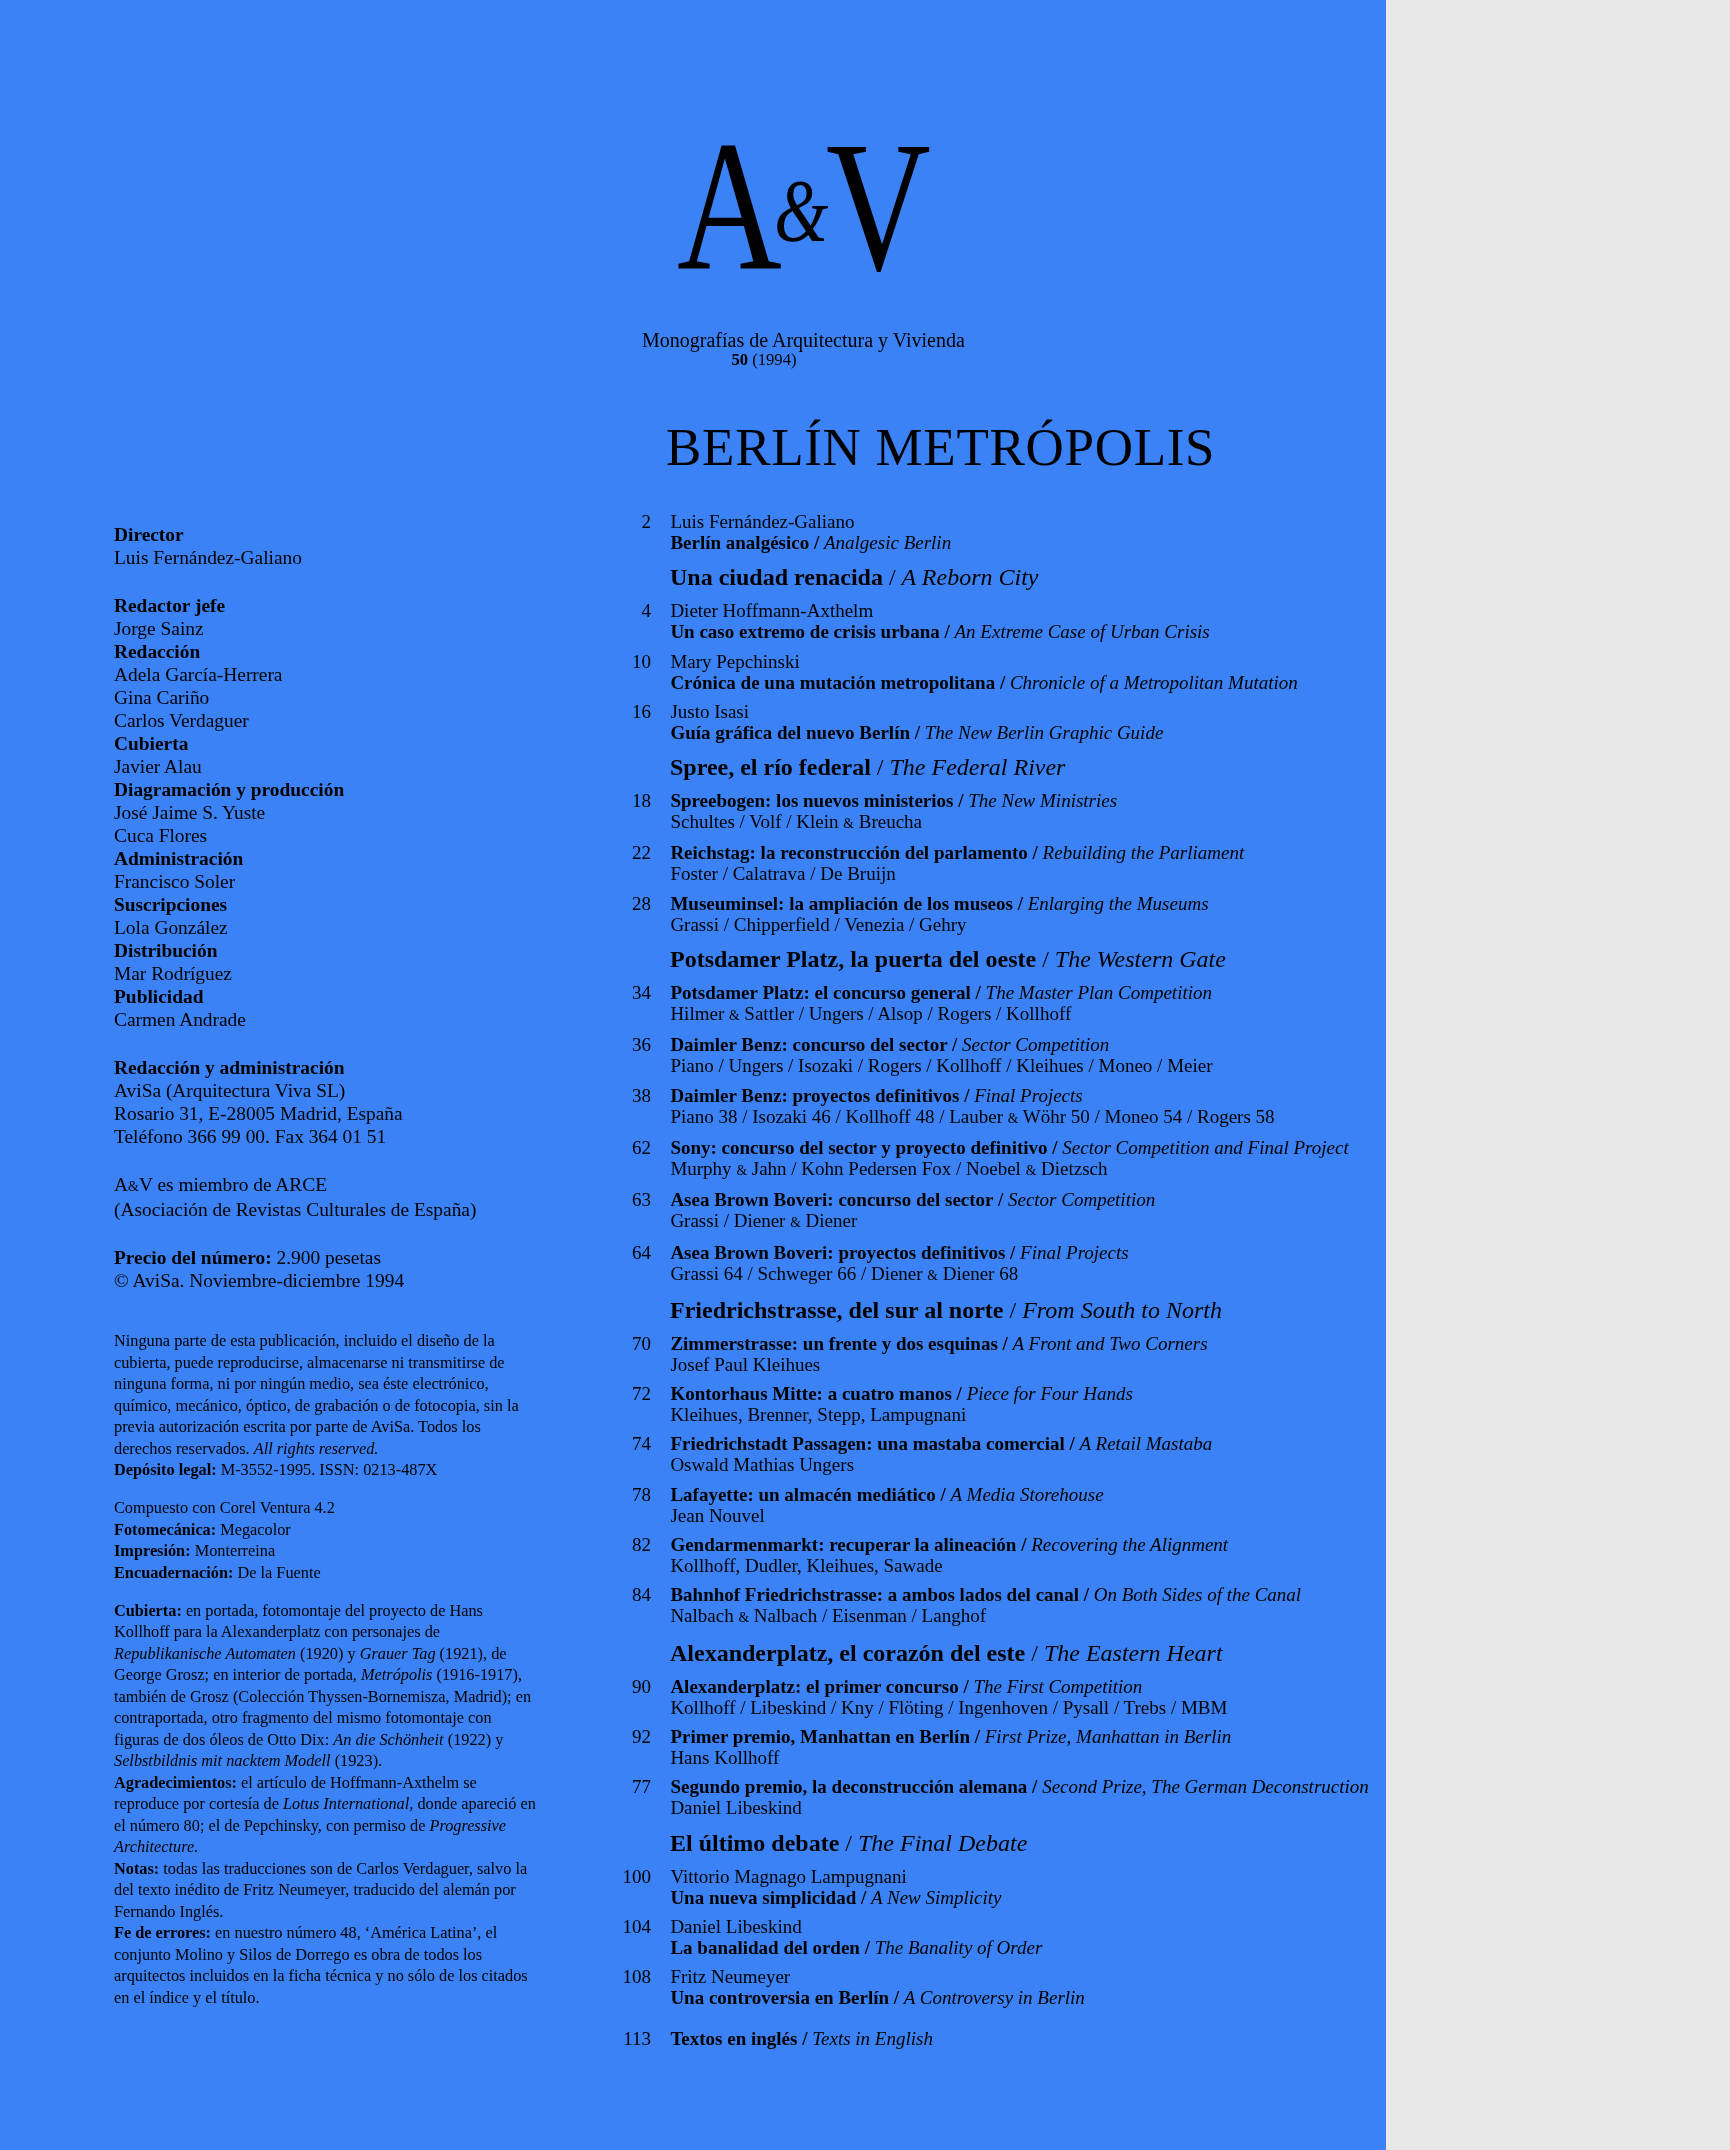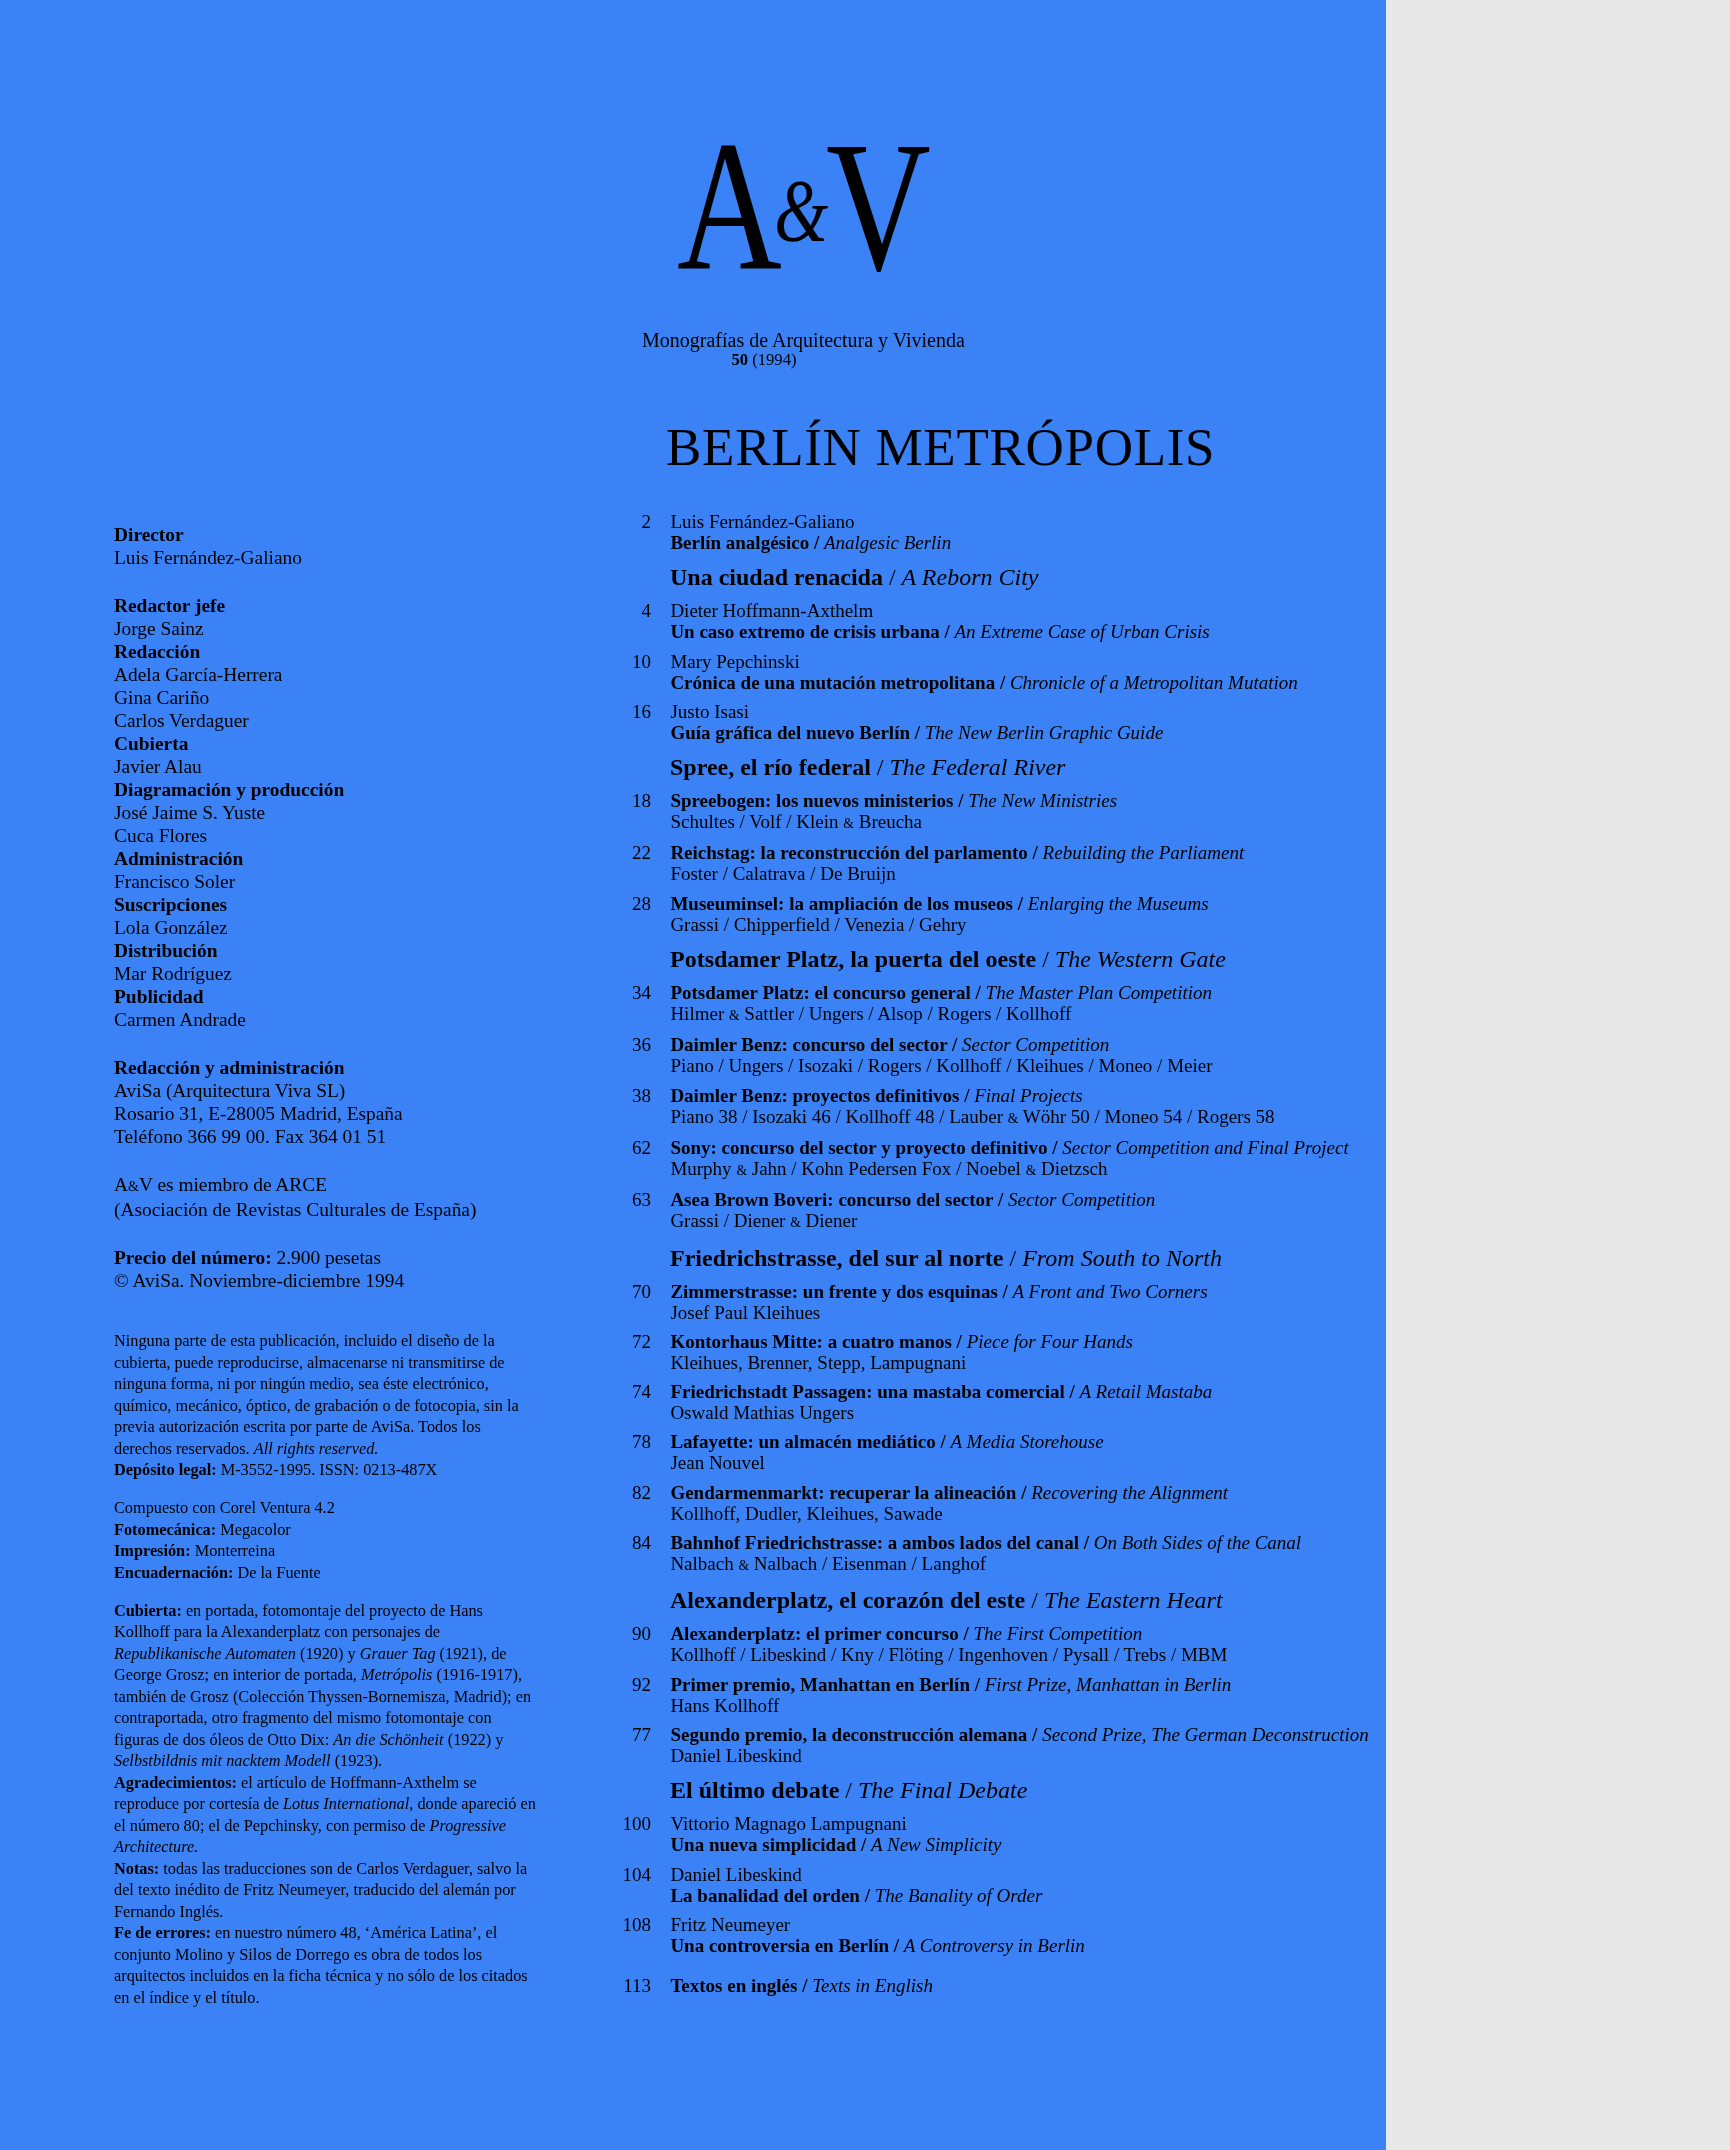--- a/index.html
+++ b/index.html
@@ -222,20 +222,27 @@
           <div class="toc-line"><span>Murphy <span class="amp">&amp;</span> Jahn / Kohn Pedersen Fox / Noebel <span class="amp">&amp;</span> Dietzsch</span></div>
         </div>
       </div>
       <div class="toc-entry">
         <div class="toc-num">63</div>
         <div class="toc-body">
           <div class="toc-line"><span class="sb">Asea Brown Boveri: concurso del sector / </span><span class="si">Sector Competition</span></div>
           <div class="toc-line"><span>Grassi / Diener <span class="amp">&amp;</span> Diener</span></div>
         </div>
       </div>
+      <div class="toc-entry">
+        <div class="toc-num">64</div>
+        <div class="toc-body">
+          <div class="toc-line"><span class="sb">Asea Brown Boveri: proyectos definitivos / </span><span class="si">Final Projects</span></div>
+          <div class="toc-line"><span>Grassi 64 / Schweger 66 / Diener <span class="amp">&amp;</span> Diener 68</span></div>
+        </div>
+      </div>
       <div class="toc-section"><span class="sb">Friedrichstrasse, del sur al norte</span><span> / </span><span class="si">From South to North</span></div>
       <div class="toc-entry">
         <div class="toc-num">70</div>
         <div class="toc-body">
           <div class="toc-line"><span class="sb">Zimmerstrasse: un frente y dos esquinas / </span><span class="si">A Front and Two Corners</span></div>
           <div class="toc-line"><span>Josef Paul Kleihues</span></div>
         </div>
       </div>
       <div class="toc-entry">
         <div class="toc-num">72</div>

